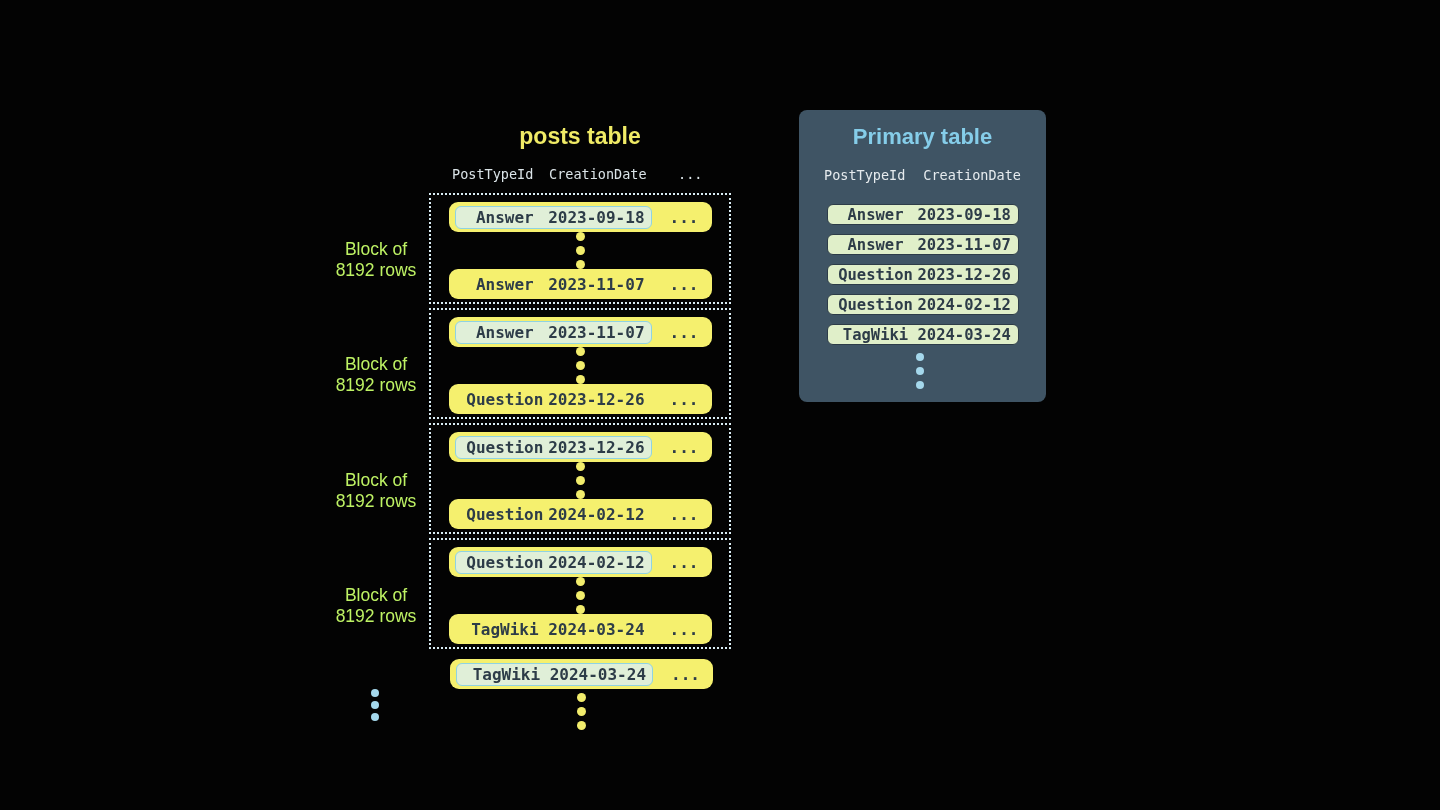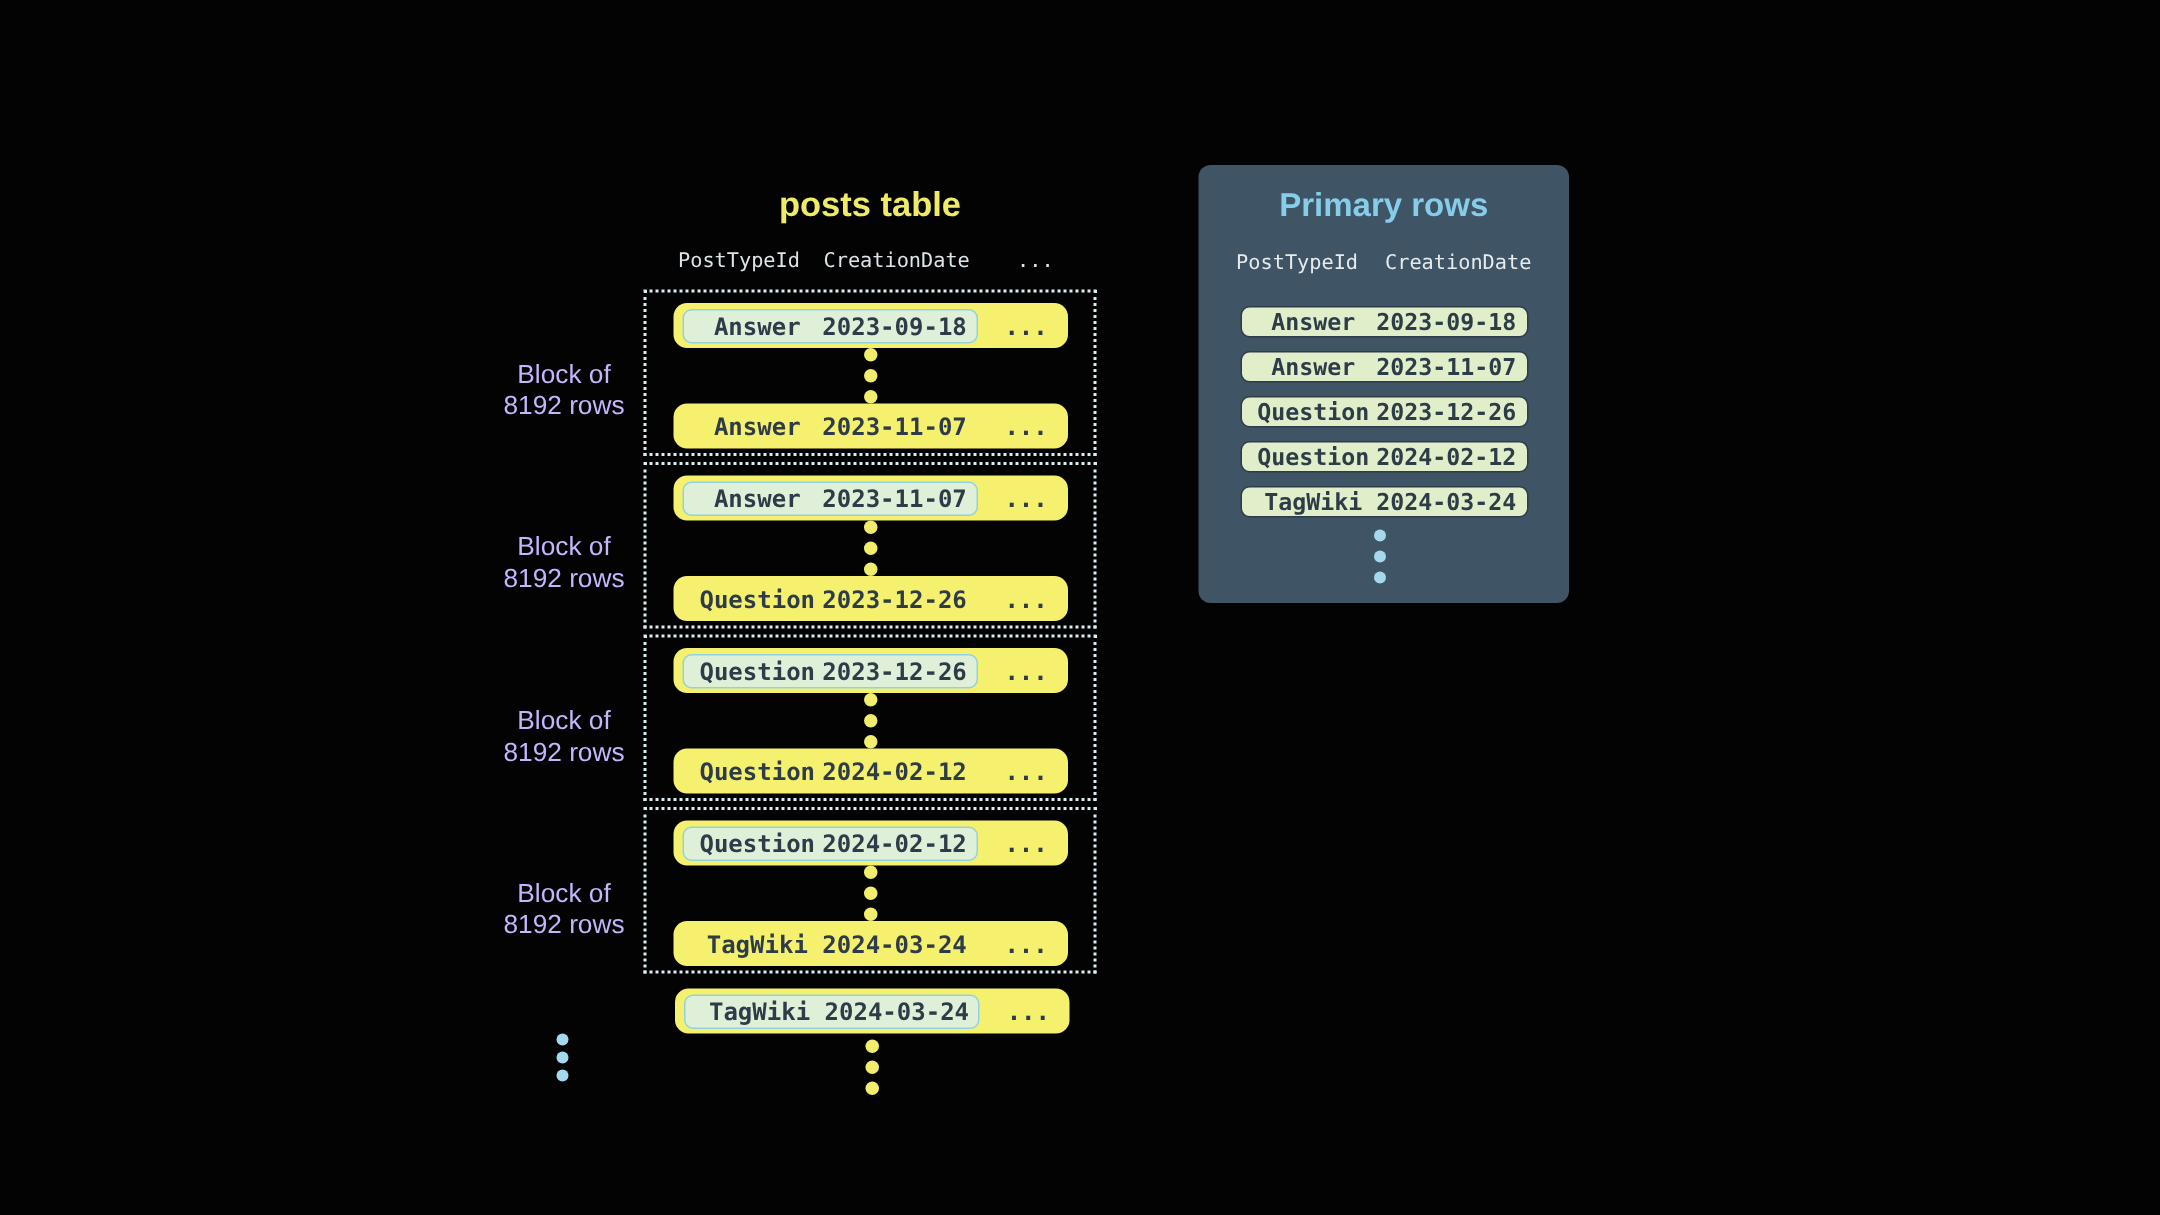--- a/index.html
+++ b/index.html
@@ -70,21 +70,21 @@
   .dot { border-radius: 50%; }
   .dot.yellow { width: 9px; height: 9px; background: #f2ed6c; }
   .dot.blue { width: 8px; height: 8px; background: #a5d8ec; }
 
   .blk-label {
     position: absolute;
     left: 291px; width: 170px;
     text-align: center;
     font-size: 17.5px; font-weight: 500;
     line-height: 21px;
-    color: #c4b5fd;
+    color: #bef264;
   }
   .blk-label.l1 { top: 239px; }
   .blk-label.l2 { top: 354px; }
   .blk-label.l3 { top: 470px; }
   .blk-label.l4 { top: 585px; }
 
   .overflow-row { position: absolute; left: 450px; top: 659px; }
 
   .vdots {
     position: absolute;
@@ -258,21 +258,21 @@
     <span class="dot yellow"></span>
     <span class="dot yellow"></span>
   </div>
   <div class="vdots left-bottom">
     <span class="dot blue"></span>
     <span class="dot blue"></span>
     <span class="dot blue"></span>
   </div>
 
   <div class="panel">
-    <div class="panel-title">Primary rows</div>
+    <div class="panel-title">Primary table</div>
     <div class="panel-header">
       <span>PostTypeId</span>
       <span>CreationDate</span>
     </div>
     <div class="pill-stack">
       <div class="pill">
         <span class="type">Answer</span>
         <span>2023-09-18</span>
       </div>
       <div class="pill">

